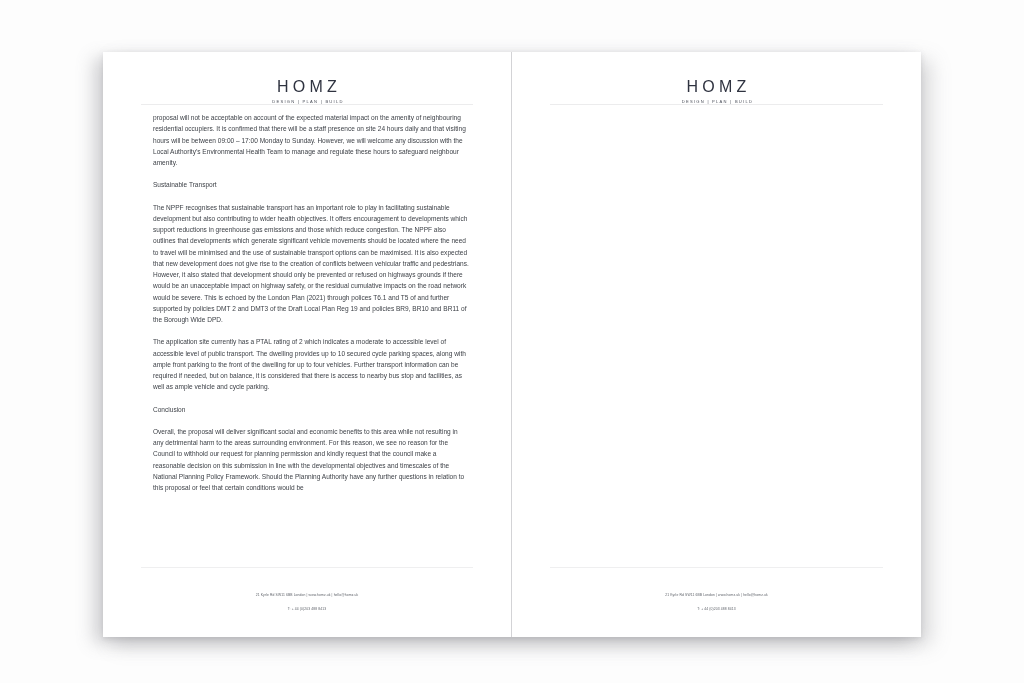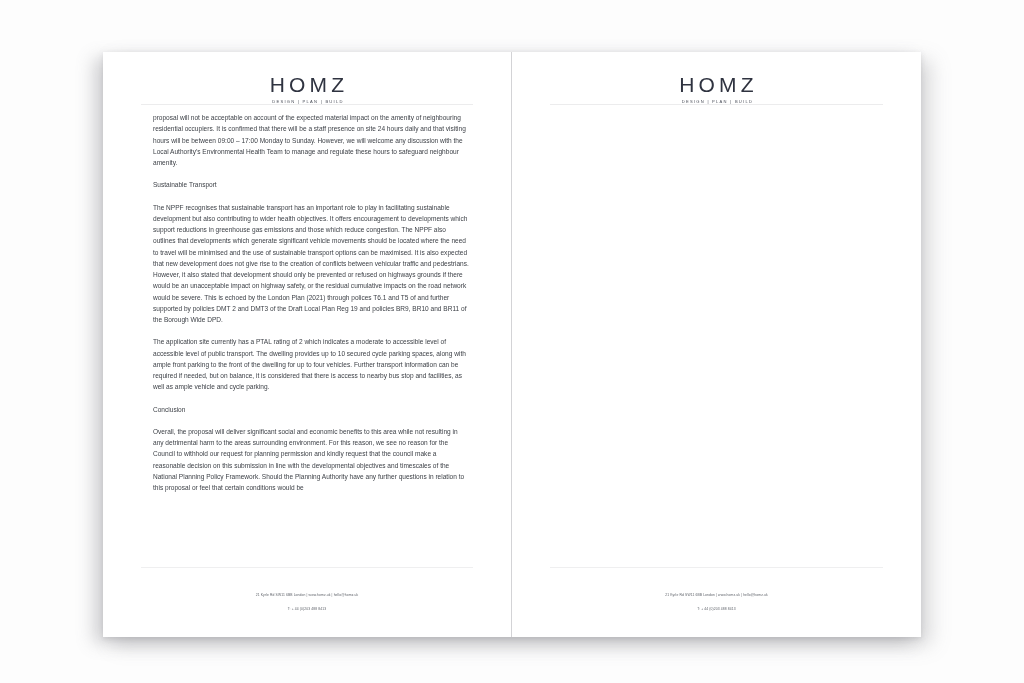--- a/index.html
+++ b/index.html
@@ -45,21 +45,21 @@
     right: 0;
     top: 0;
     height: 52px;
     display: flex;
     flex-direction: column;
     align-items: center;
     justify-content: flex-end;
   }
   .brand-wordmark {
     font-family: "Liberation Sans", sans-serif;
-    font-size: 21px;
+    font-size: 16px;
     font-weight: 300;
     letter-spacing: 4.2px;
     color: #2f3340;
     line-height: 1;
     padding-left: 4px;
   }
   .brand-tagline {
     margin-top: 5px;
     font-size: 4.1px;
     letter-spacing: 1.25px;

